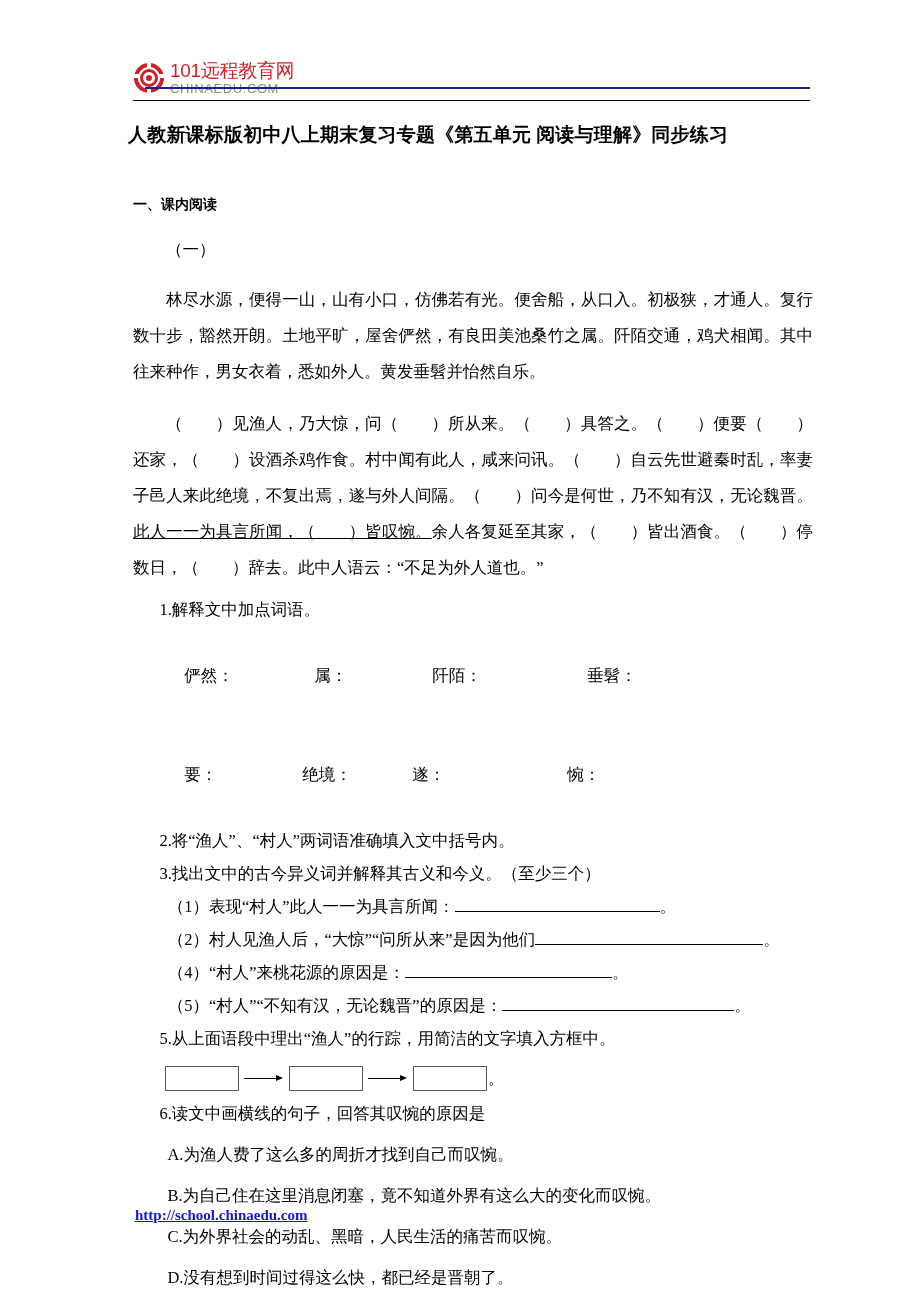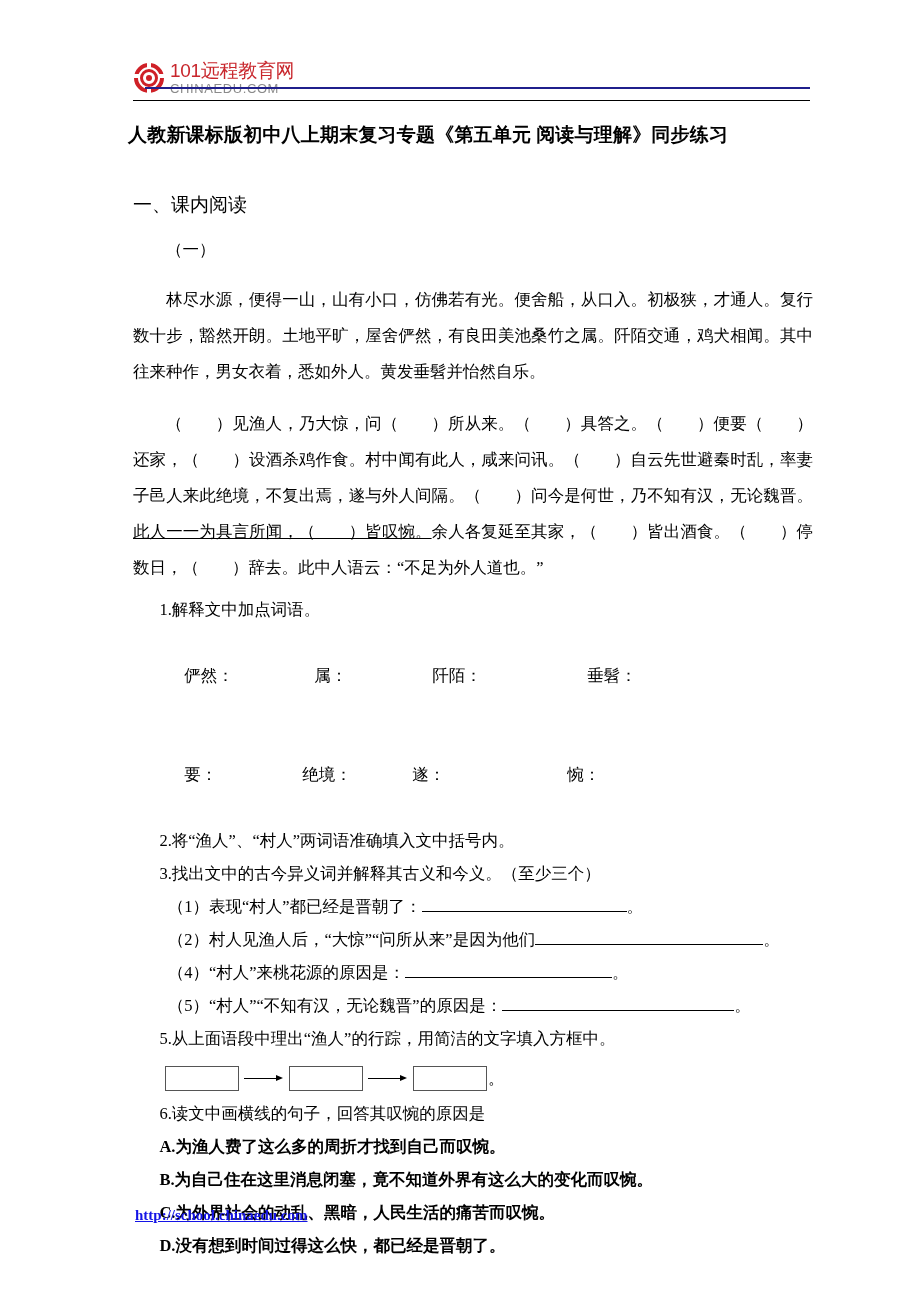--- a/index.html
+++ b/index.html
@@ -133,22 +133,22 @@
   
   .content {
     position: absolute;
     left: 133px;
     top: 188px;
     width: 680px;
     font-size: 16.5px;
     line-height: 33px;
   }
   .sec-head {
-    font-weight: normal;
-    font-size: 19px;
+    font-weight: bold;
+    font-size: 14px;
     margin: 0 0 12px 0;
   }
   .p {
     margin: 0;
     text-align: justify;
     text-justify: inter-ideograph;
   }
   .indent1 { text-indent: 2em; }
   .indent-sub { padding-left: 1.6em; }
   .indent-sub2 { padding-left: 2.1em; }
@@ -211,21 +211,21 @@
     position: absolute;
     right: 3px;
     top: 2.5px;
     width: 0; height: 0;
     border-top: 3.5px solid transparent;
     border-bottom: 3.5px solid transparent;
     border-left: 7px solid #000;
   }
   .flow-period { margin-left: 1px; font-size: 16px; }
 
-  .choice { margin: 0; line-height: 33px; font-weight: bold; }
+  .choice { margin: 8px; line-height: 33px; }
 
   
   .footer {
     position: absolute;
     left: 135px;
     top: 1206px;
   }
   .footer a, .footer .flink {
     font-family: "Liberation Serif", serif;
     font-size: 15px;
@@ -278,21 +278,21 @@
       <span class="wcell" style="width:130px">俨然：</span><span class="wcell" style="width:118px">属：</span><span class="wcell" style="width:155px">阡陌：</span><span class="wcell">垂髫：</span>
     </div>
 
     <div class="word-row indent-sub">
       <span class="wcell" style="width:118px">要：</span><span class="wcell" style="width:110px">绝境：</span><span class="wcell" style="width:155px">遂：</span><span class="wcell">惋：</span>
     </div>
 
     <p class="qline indent-sub">2.将“渔人”、“村人”两词语准确填入文中括号内。</p>
     <p class="qline indent-sub">3.找出文中的古今异义词并解释其古义和今义。（至少三个）</p>
 
-    <p class="qline indent-sub2"><span>（1）</span><span>表现“村人”都已经是晋朝了：</span><span class="blank" style="width:205px"></span><span>。</span></p>
+    <p class="qline indent-sub2"><span>（1）</span><span>表现“村人”此人一一为具言所闻：</span><span class="blank" style="width:205px"></span><span>。</span></p>
 
     <p class="qline indent-sub2"><span>（2）</span><span>村人见渔人后，“大惊”“问所从来”是因为他们</span><span class="blank" style="width:228px"></span><span>。</span></p>
 
 
     <p class="qline indent-sub2"><span>（4）</span><span>“村人”来桃花源的原因是：</span><span class="blank" style="width:207px"></span><span>。</span></p>
 
     <p class="qline indent-sub2"><span>（5）</span><span>“村人”“不知有汉，无论魏晋”的原因是：</span><span class="blank" style="width:232px"></span><span>。</span></p>
 
     <p class="qline indent-sub">5.从上面语段中理出“渔人”的行踪，用简洁的文字填入方框中。</p>
 

